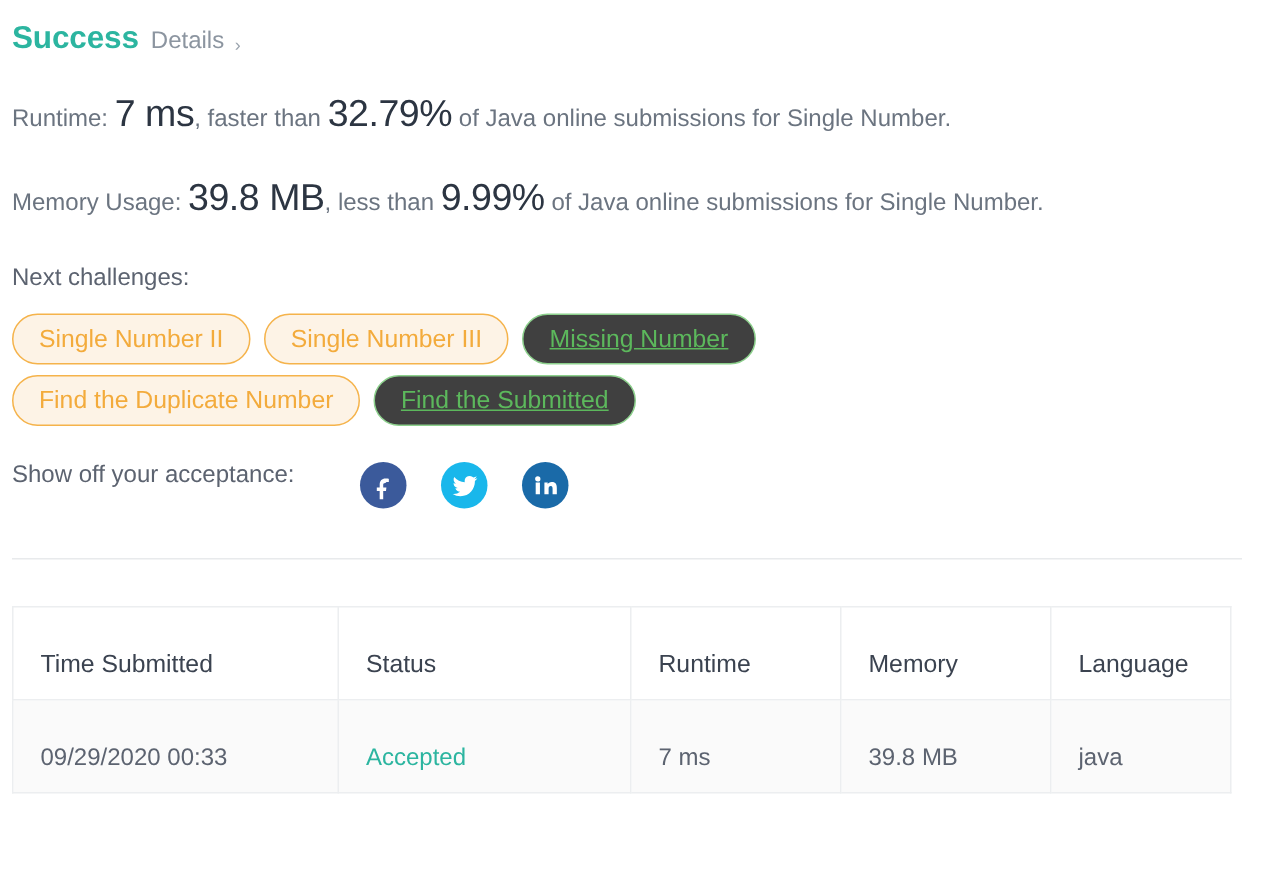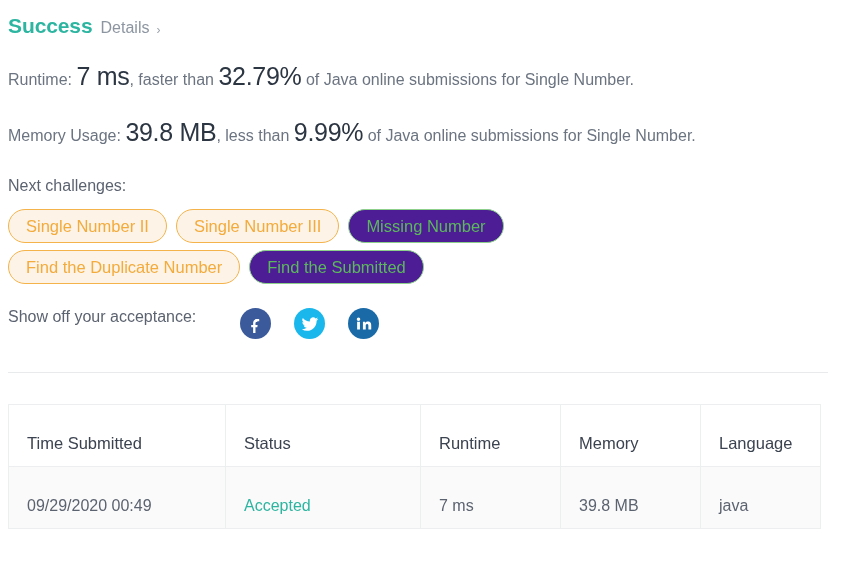--- a/index.html
+++ b/index.html
@@ -99,21 +99,22 @@
     line-height: 1;
   }
   .pill.medium {
     color: #f3ab3c;
     border-color: #f5b34b;
     background: #fdf3e6;
   }
   .pill.easy {
     color: #5cb85c;
     border-color: #8cd08c;
-    background: #4c1d95;
+    background: #404040;
+    text-decoration: underline;
   }
 
   
   .share-row {
     display: flex;
     align-items: flex-start;
     padding-left: 8px;
     margin-top: 24px;
   }
   .share-label {
@@ -260,21 +261,21 @@
         <tr>
           <th>Time Submitted</th>
           <th>Status</th>
           <th>Runtime</th>
           <th>Memory</th>
           <th>Language</th>
         </tr>
       </thead>
       <tbody>
         <tr>
-          <td>09/29/2020 00:49</td>
+          <td>09/29/2020 00:33</td>
           <td class="status-cell">Accepted</td>
           <td>7 ms</td>
           <td>39.8 MB</td>
           <td>java</td>
         </tr>
       </tbody>
     </table>
   </div>
 
 </div>

